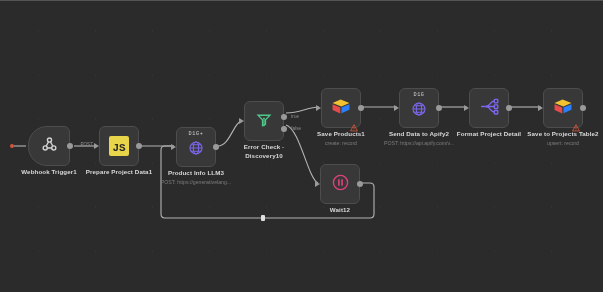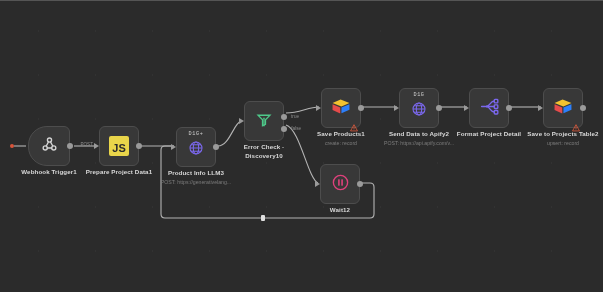--- a/index.html
+++ b/index.html
@@ -138,21 +138,21 @@
     border-radius: 50%;
     background: #d9543a;
   }
   .jsicon {
     width: 20px; height: 20px;
     background: #e9d54a;
     border-radius: 2px;
     color: #2b2b2b;
     font-size: 11px;
     font-weight: bold;
-    font-family: Liberation Sans, sans-serif;
+    font-family: Liberation Mono, monospace;
     display: flex;
     align-items: flex-end;
     justify-content: center;
     line-height: 11px;
     padding-bottom: 2px;
     box-sizing: border-box;
   }
 </style>
 </head>
 <body>

